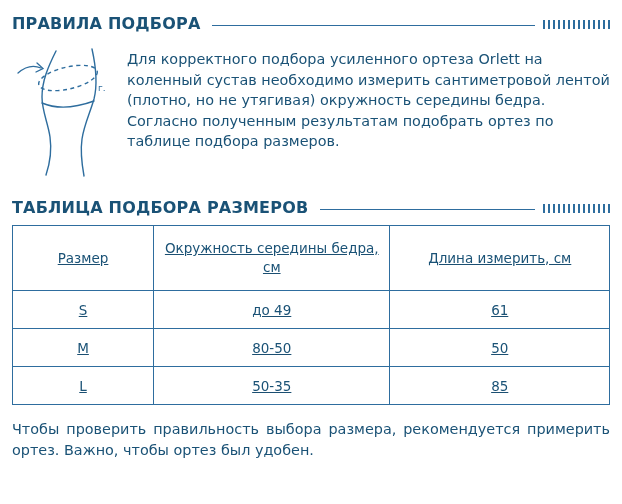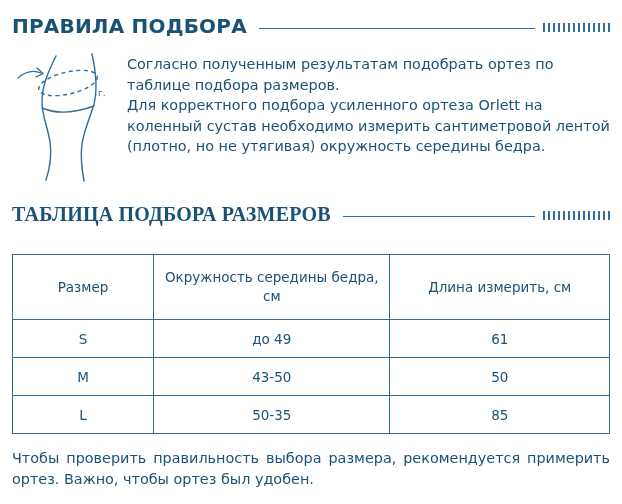--- a/index.html
+++ b/index.html
@@ -22,21 +22,21 @@
     padding: 0 12px;
   }
 
   
   .section-head {
     display: flex;
     align-items: center;
     padding-top: 14px;
   }
   .section-title {
-    font-size: 20px;
+    font-size: 16px;
     font-weight: bold;
     letter-spacing: 0.2px;
     color: #1a5276;
     white-space: nowrap;
   }
   .rule {
     flex: 1 1 auto;
     height: 1px;
     background: #2e6d9e;
     margin: 0 8px 0 12px;
@@ -76,22 +76,23 @@
     color: #1a5276;
     padding-top: 4px;
   }
   .intro-text p { margin: 0; }
   .intro-text p + p { margin-top: 0px; }
 
   
   .size-table {
     width: 100%;
     border-collapse: collapse;
-    margin-top: 28px;
+    margin-top: 8px;
     table-layout: fixed;
+    text-decoration: underline;
   }
   .size-table th,
   .size-table td {
     border: 1px solid #2e6d9e;
     text-align: center;
     color: #1a5276;
     font-weight: normal;
   }
   .size-table th {
     font-size: 13.5px;
@@ -163,26 +164,26 @@
 
         <g fill="none" stroke="#2e6d9e" stroke-width="1.3" stroke-linecap="round">
           <path d="M 6 28 C 14 21, 22 20, 29 23"></path>
           <path d="M 25 18 L 31 23.5 L 24 27"></path>
         </g>
         <text x="86" y="46" font-family="DejaVu Sans, sans-serif" font-size="9" fill="#2e6d9e">г.</text>
       </svg>
     </div>
 
     <div class="intro-text">
+      <p>Для корректного подбора усиленного ортеза Orlett на коленный сустав необходимо измерить сантиметровой лентой (плотно, но не утягивая) окружность середины бедра.</p>
       <p>Согласно полученным результатам подобрать ортез по таблице подбора размеров.</p>
-      <p>Для корректного подбора усиленного ортеза Orlett на коленный сустав необходимо измерить сантиметровой лентой (плотно, но не утягивая) окружность середины бедра.</p>
-    </div>
-  </div>
-
-  <div class="section-head" style="padding-top:18px;font-family:Liberation Serif, serif;">
+    </div>
+  </div>
+
+  <div class="section-head" style="padding-top:18px;">
     <div class="section-title">ТАБЛИЦА ПОДБОРА РАЗМЕРОВ</div>
     <div class="rule"></div>
     <div class="dots">
       <i></i>
         <i></i>
         <i></i>
         <i></i>
         <i></i>
         <i></i>
         <i></i>
@@ -205,21 +206,21 @@
       </tr>
     </thead>
     <tbody>
       <tr>
         <td>S</td>
         <td>до 49</td>
         <td>61</td>
       </tr>
       <tr>
         <td>M</td>
-        <td>43-50</td>
+        <td>80-50</td>
         <td>50</td>
       </tr>
       <tr>
         <td>L</td>
         <td>50-35</td>
         <td>85</td>
       </tr>
     </tbody>
   </table>
 

